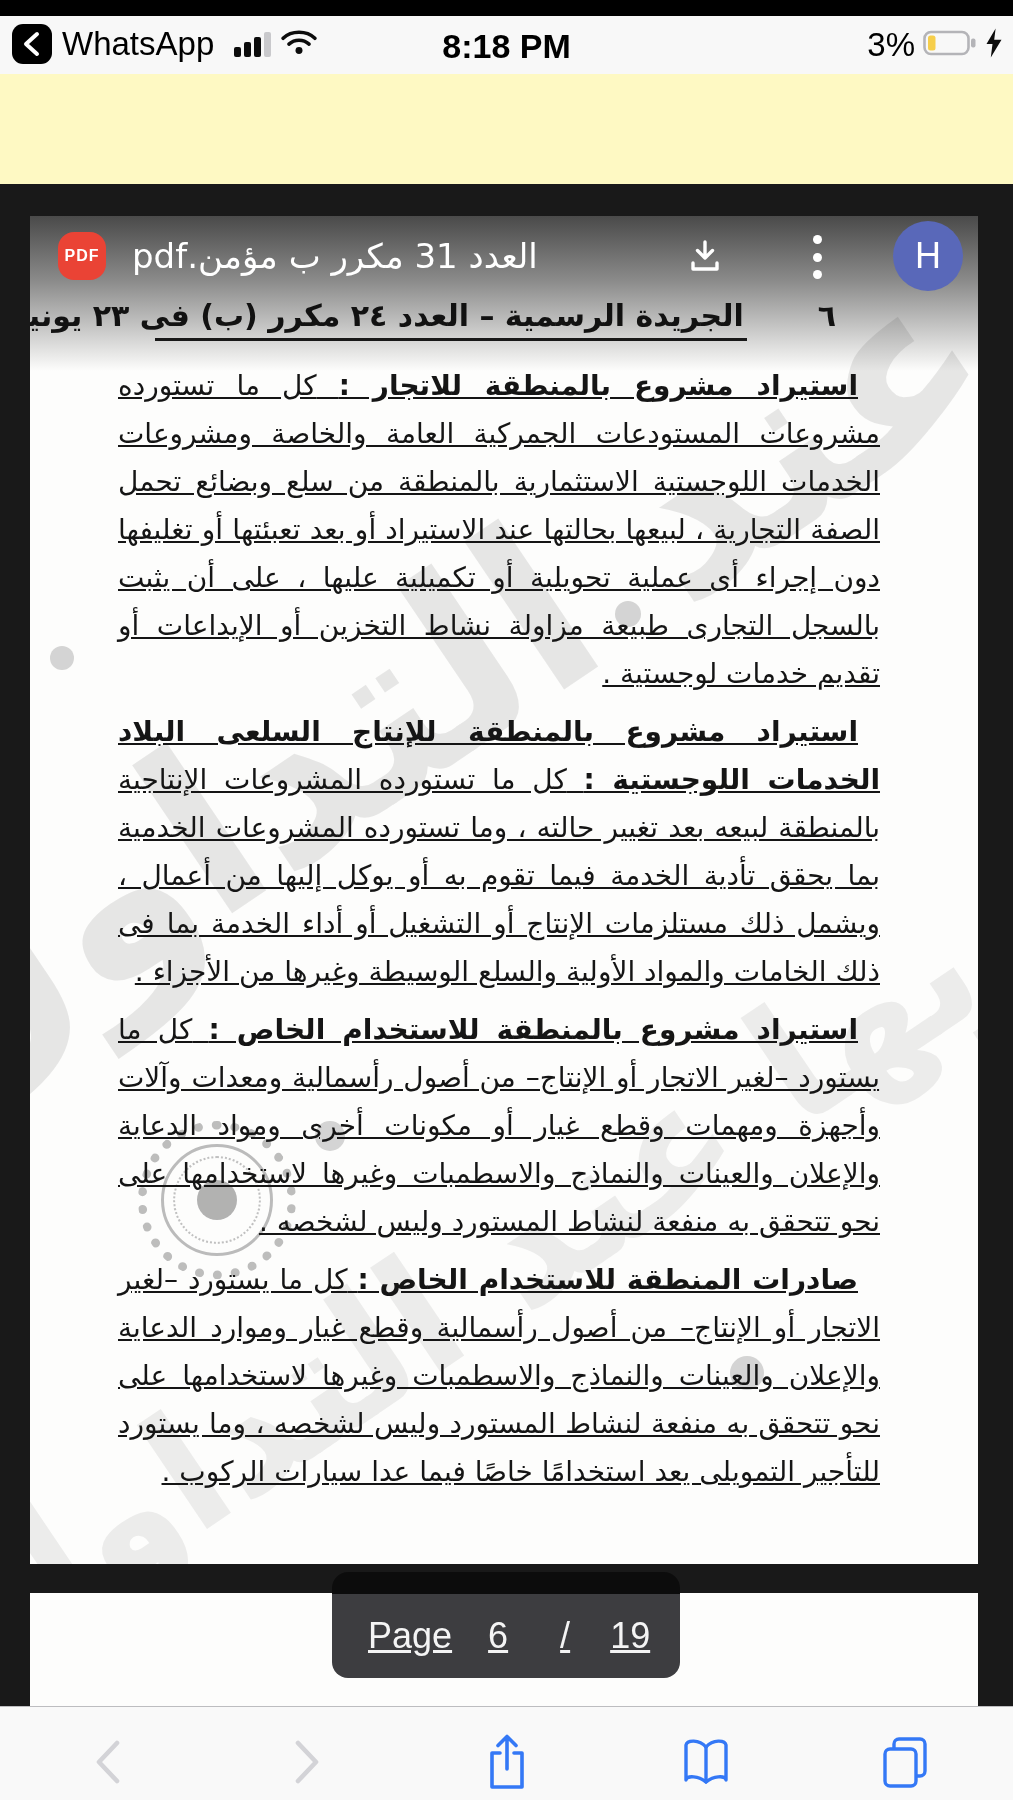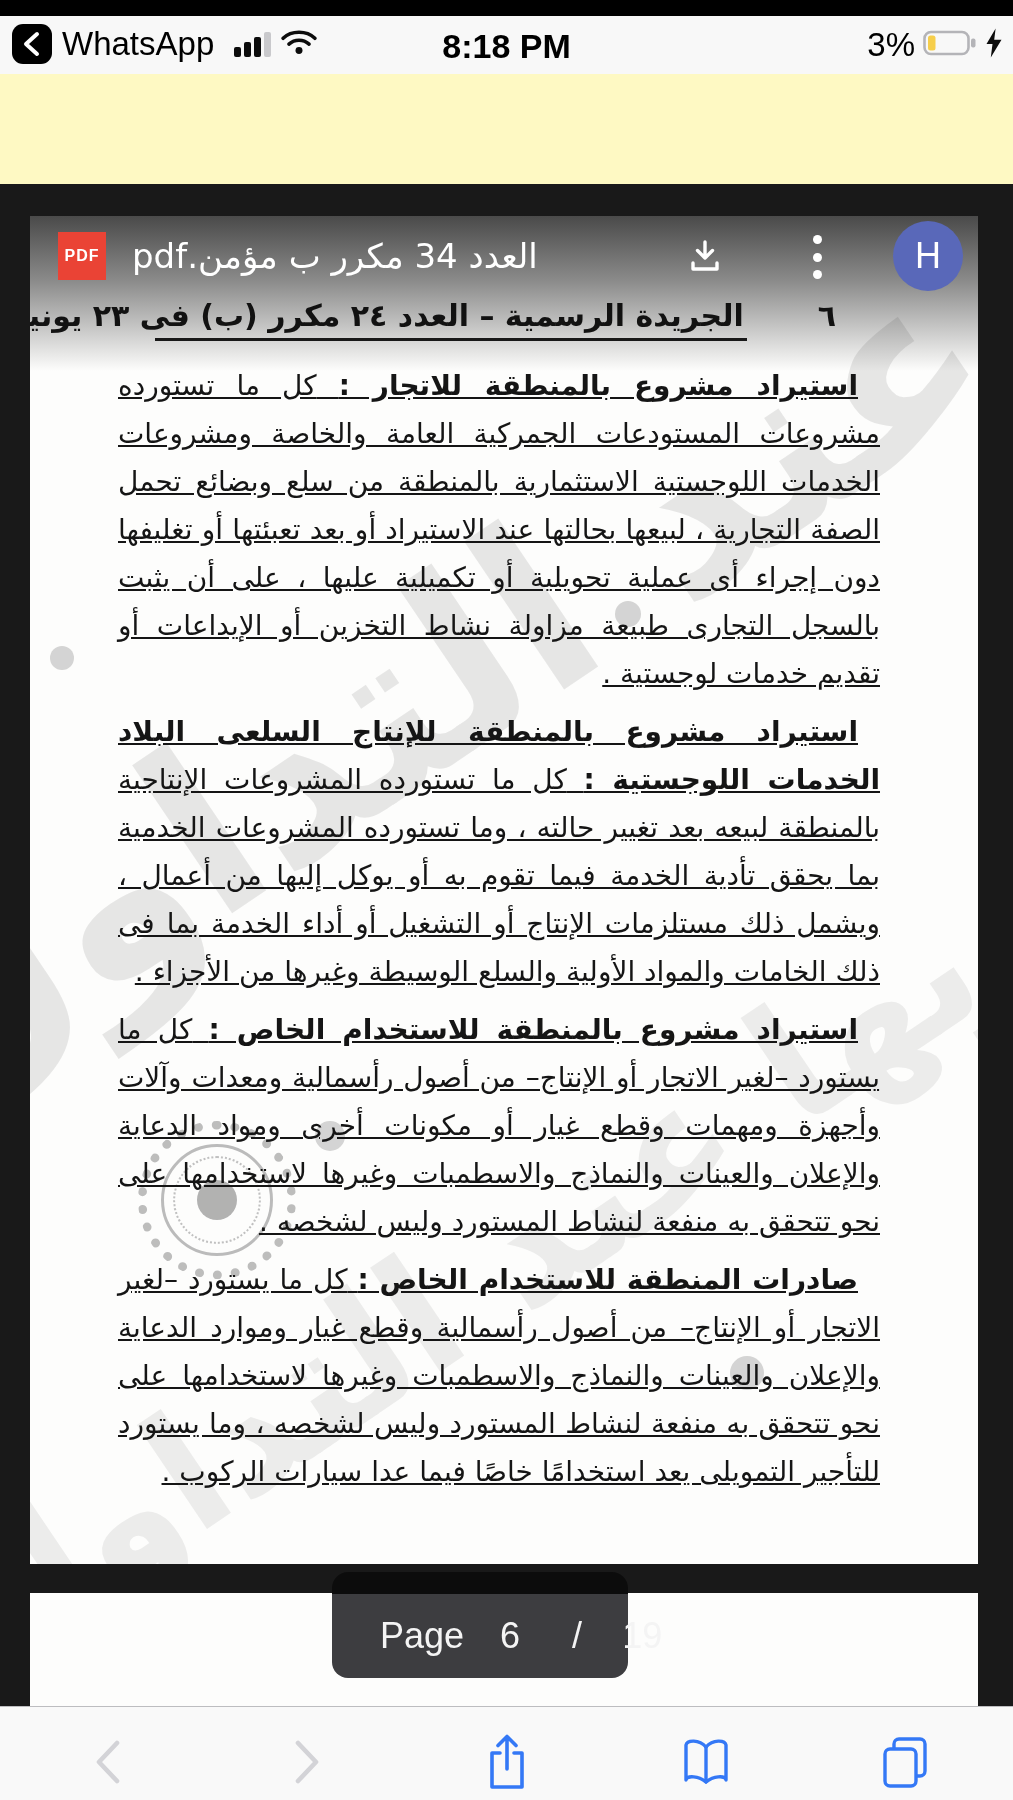--- a/index.html
+++ b/index.html
@@ -43,31 +43,31 @@
 
   
   .gz-header { position:absolute; top:82px; right:142px; direction:rtl; display:flex; gap:74px; font-family:"DejaVu Sans", sans-serif; font-weight:bold; font-size:30px; color:#161616; white-space:nowrap; }
   .gz-rule { position:absolute; top:122px; left:125px; width:592px; height:3px; background:#1c1c1c; }
   .gz-body { position:absolute; top:146px; right:98px; width:762px; direction:rtl; font-family:"DejaVu Sans", sans-serif; font-size:28px; line-height:48px; color:#151515; }
   .gz-body p { margin:0 0 10px; text-indent:22px; text-align:justify;text-decoration:underline; }
   .gz-body b { font-weight:bold; }
 
   
   .scrim { position:absolute; left:30px; top:32px; width:948px; height:155px; background:linear-gradient(180deg, rgba(5,5,5,.72) 0%, rgba(5,5,5,.46) 42%, rgba(16,16,16,0) 100%); z-index:5; }
-  .pdf-badge { position:absolute; left:28px; top:16px; width:48px; height:48px; background:#ea4335; border-radius:0; color:#fff; font-weight:bold; font-size:16px; letter-spacing:1px; display:flex; align-items:center; justify-content:center; }
+  .pdf-badge { position:absolute; left:28px; top:16px; width:48px; height:48px; background:#ea4335; border-radius:16px; color:#fff; font-weight:bold; font-size:16px; letter-spacing:1px; display:flex; align-items:center; justify-content:center; }
   .file-title { position:absolute; left:102px; top:20px; direction:ltr; unicode-bidi:plaintext; color:#fff; font-size:34px; white-space:nowrap; font-family:"DejaVu Sans", sans-serif; }
   .dl-btn { position:absolute; left:655px; top:18px; width:40px; height:44px; display:flex; align-items:center; justify-content:center; }
   .kebab { position:absolute; left:765px; top:15px; width:44px; height:52px; display:flex; flex-direction:column; align-items:center; justify-content:space-between; padding:4px 0; }
   .kebab i { width:9px; height:9px; border-radius:50%; background:#fff; }
   .avatar { position:absolute; left:863px; top:5px; width:70px; height:70px; border-radius:50%; background:#5968b9; color:#fff; font-size:36px; display:flex; align-items:center; justify-content:center; }
 
   
-  .pill { position:absolute; left:332px; top:1388px; width:296px; height:106px; border-radius:16px;
+  .pill { position:absolute; left:332px; top:1388px; width:348px; height:106px; border-radius:16px;
           background:linear-gradient(180deg, #0c0c0c 0px, #0c0c0c 22px, #3d3d40 22px);
-          color:#f4f4f4; display:flex; align-items:center; padding:22px 0 0 48px; font-size:36px; z-index:6; }
+          color:#f4f4f4; display:flex; align-items:center; padding:22px 0 0 36px; font-size:36px; z-index:6;text-decoration:underline; }
   .pill .gap-a { margin-right:36px; } .pill .gap-b { margin-right:52px; } .pill .gap-c { margin-right:40px; }
 
   
   .toolbar { position:absolute; top:1690px; left:0; width:1013px; height:110px; background:#f9f9f9; border-top:1px solid #bdbdc0; display:flex; align-items:center; justify-content:space-between; padding:0 72px; z-index:30; }
   .tb-btn { width:72px; height:72px; display:flex; align-items:center; justify-content:center; }
 </style>
 </head>
 <body>
 
 <div class="screen">
@@ -140,21 +140,21 @@
         <p><b>استيراد مشروع بالمنطقة للإنتاج السلعى البلاد الخدمات اللوجستية :</b> <span>كل ما تستورده المشروعات الإنتاجية بالمنطقة لبيعه بعد تغيير حالته ، وما تستورده المشروعات الخدمية بما يحقق تأدية الخدمة فيما تقوم به أو يوكل إليها من أعمال ، ويشمل ذلك مستلزمات الإنتاج أو التشغيل أو أداء الخدمة بما فى ذلك الخامات والمواد الأولية والسلع الوسيطة وغيرها من الأجزاء .</span></p>
         <p><b>استيراد مشروع بالمنطقة للاستخدام الخاص :</b> <span>كل ما يستورد –لغير الاتجار أو الإنتاج– من أصول رأسمالية ومعدات وآلات وأجهزة ومهمات وقطع غيار أو مكونات أخرى ومواد الدعاية والإعلان والعينات والنماذج والاسطمبات وغيرها لاستخدامها على نحو تتحقق به منفعة لنشاط المستورد وليس لشخصه .</span></p>
         <p><b>صادرات المنطقة للاستخدام الخاص :</b> <span>كل ما يستورد –لغير الاتجار أو الإنتاج– من أصول رأسمالية وقطع غيار وموارد الدعاية والإعلان والعينات والنماذج والاسطمبات وغيرها لاستخدامها على نحو تتحقق به منفعة لنشاط المستورد وليس لشخصه ، وما يستورد للتأجير التمويلى يعد استخدامًا خاصًا فيما عدا سيارات الركوب .</span></p>
       </div>
     </div>
 
     <div class="page page-next"></div>
 
     <div class="scrim">
       <div class="pdf-badge">PDF</div>
-      <div class="file-title">العدد 34 مكرر ب مؤمن.pdf</div>
+      <div class="file-title">العدد 31 مكرر ب مؤمن.pdf</div>
       <div class="dl-btn">
         <svg width="38" height="40" viewBox="0 0 38 40">
           <path d="M19 6 V22 M11.5 14.5 L19 22 L26.5 14.5 M7 27 V33 H31 V27" fill="none" stroke="#fff" stroke-width="3.4" stroke-linecap="round" stroke-linejoin="round"></path>
         </svg>
       </div>
       <div class="kebab">
           <i></i>
           <i></i>
           <i></i>
         </div>

